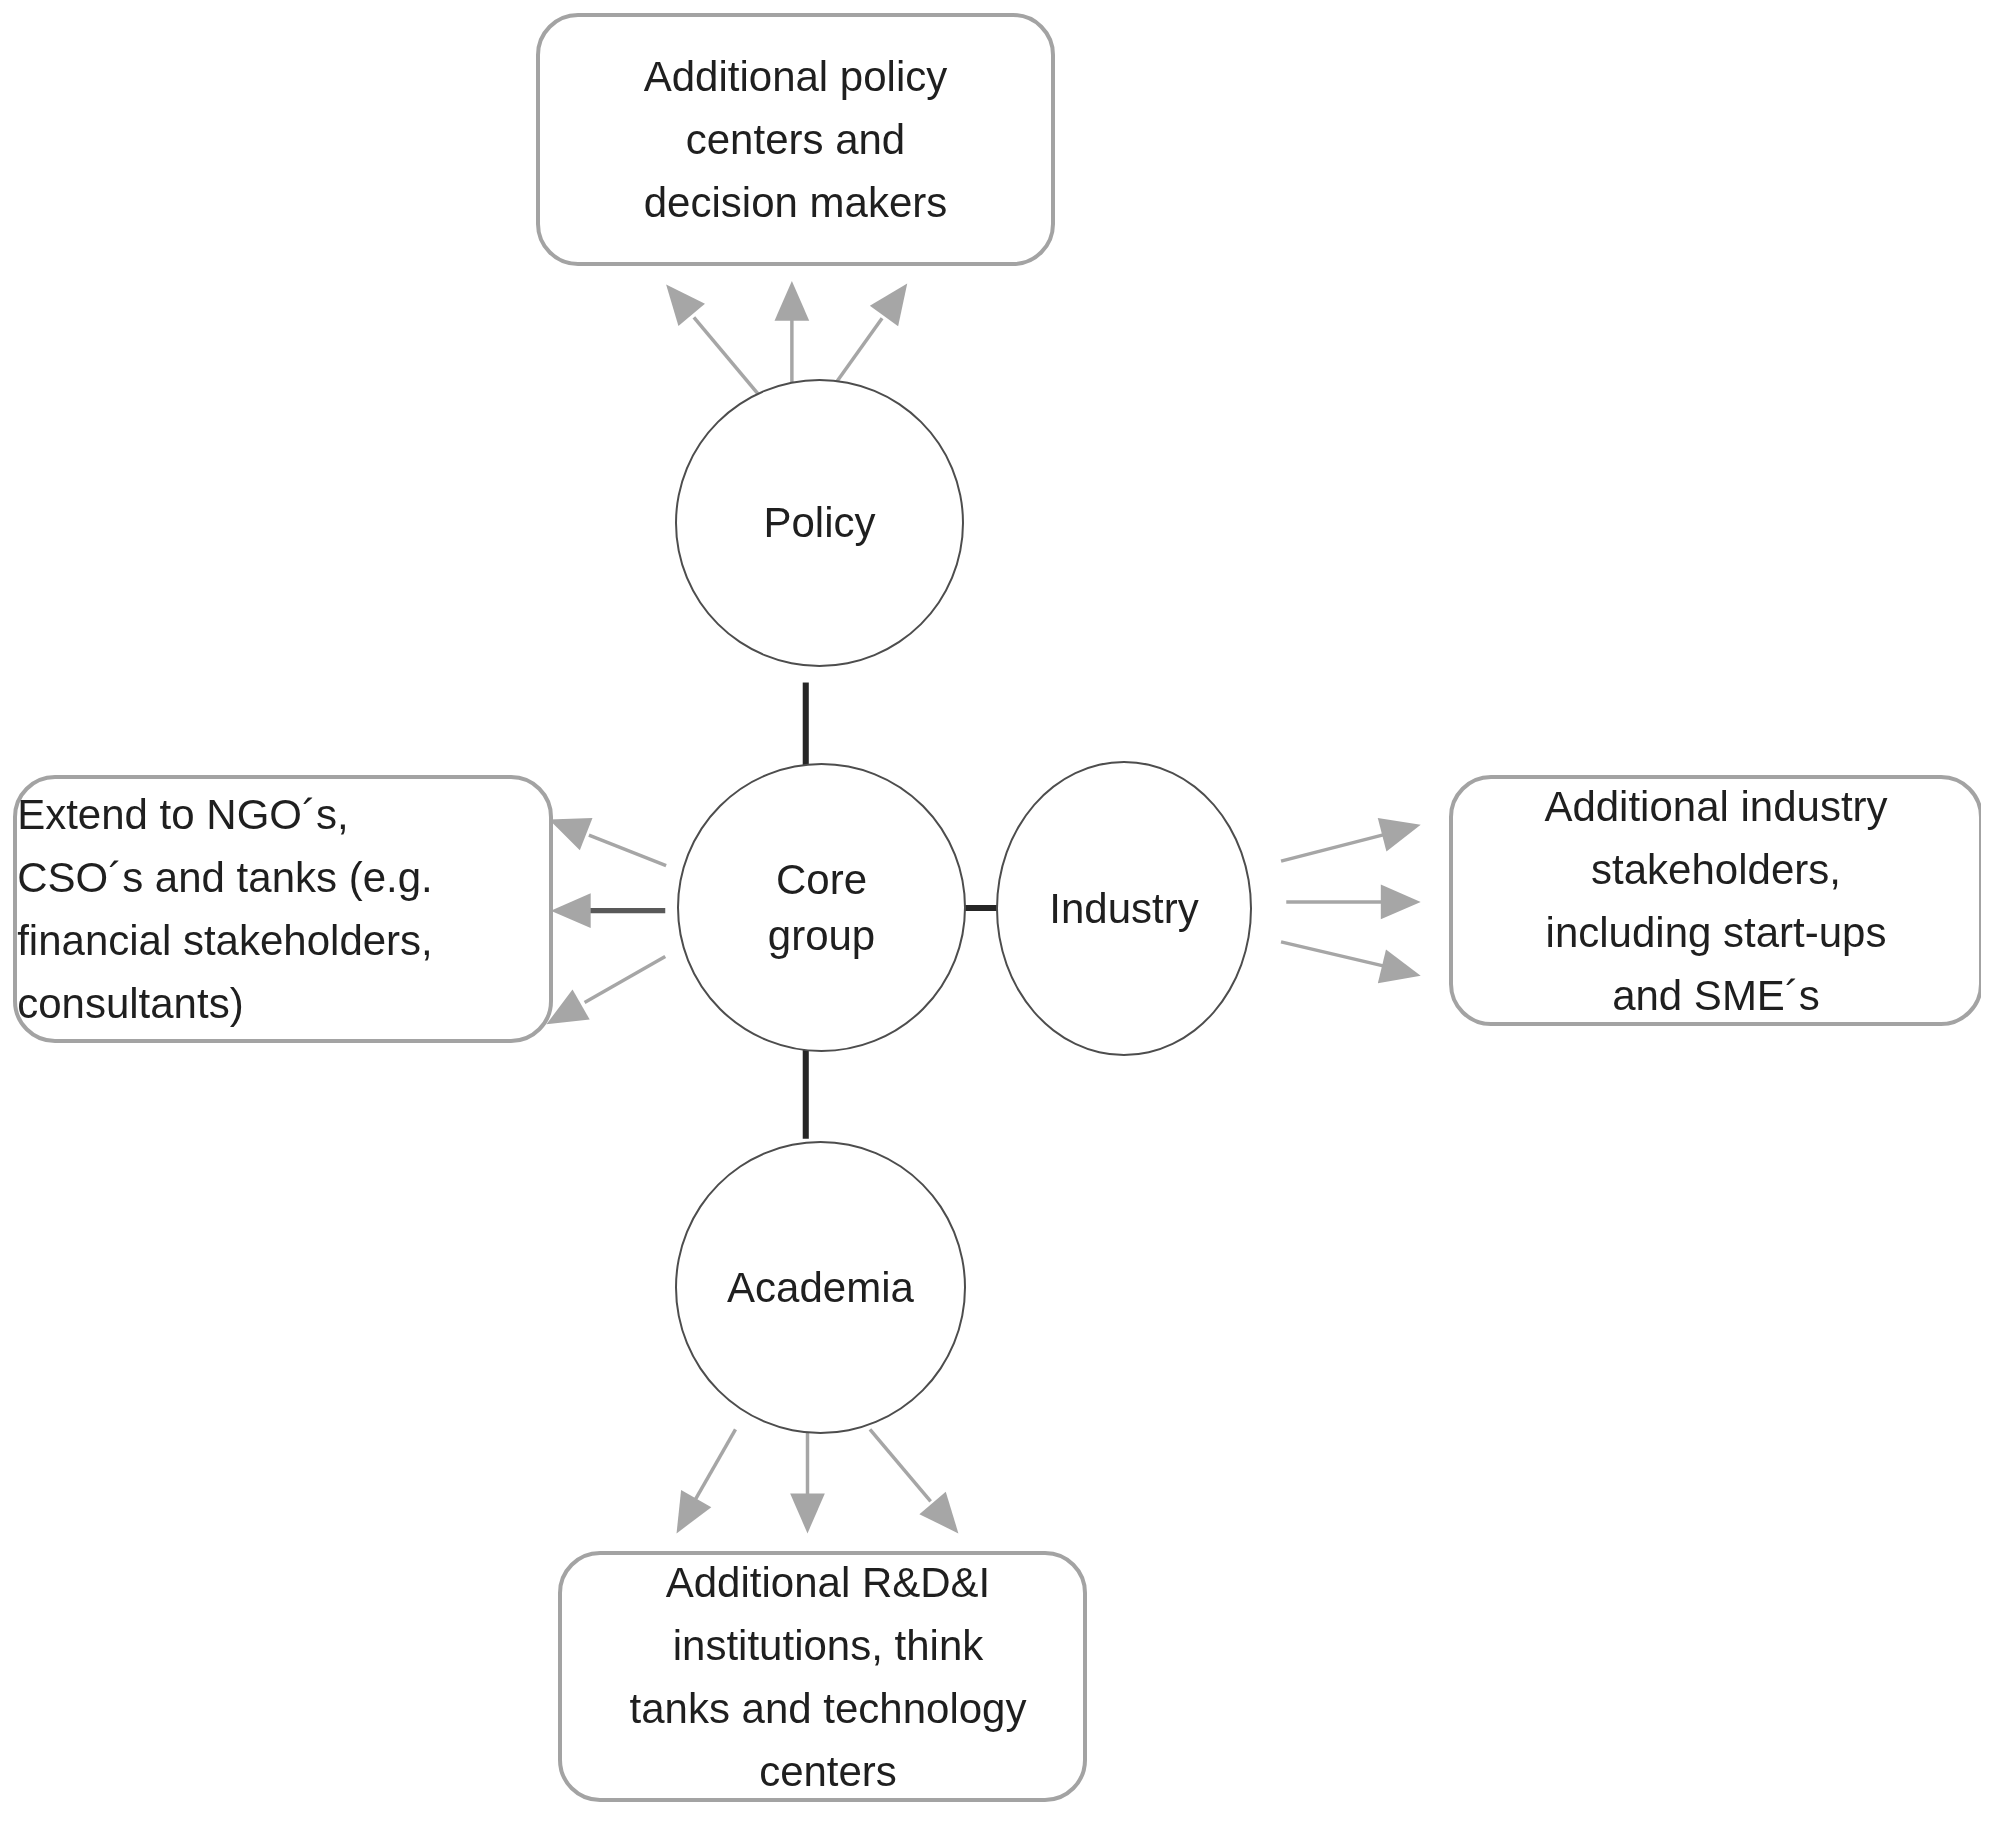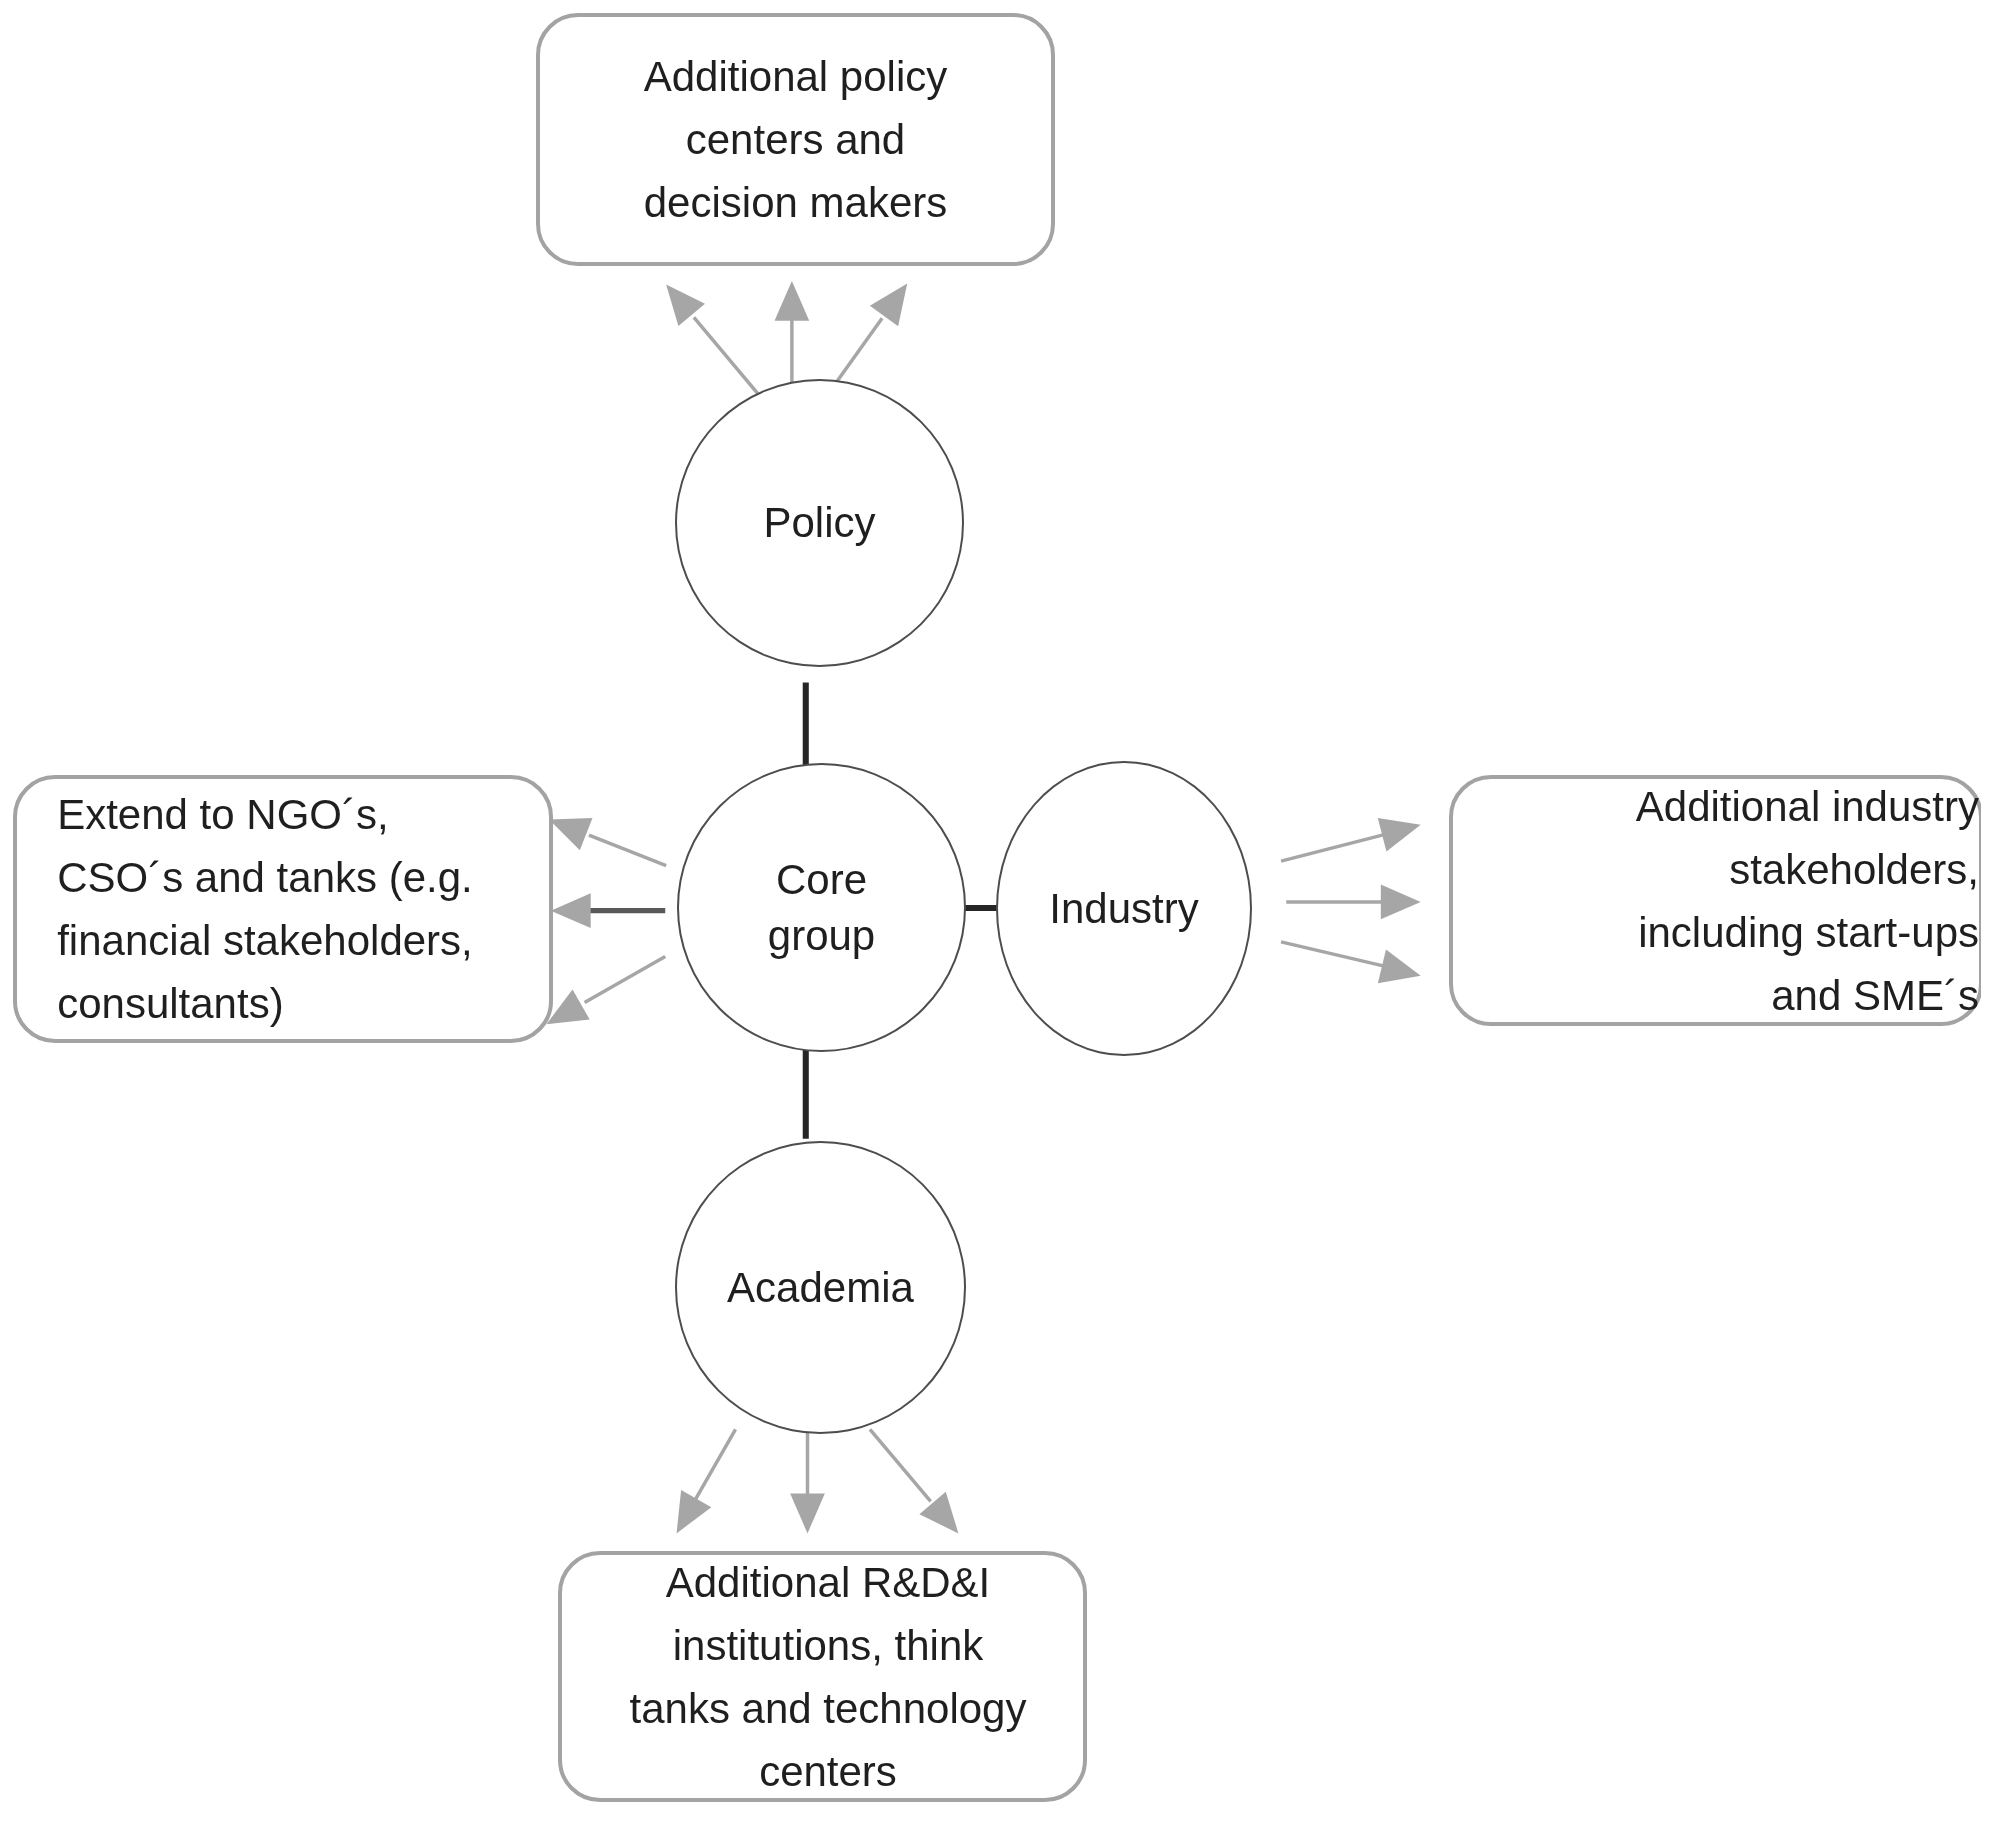--- a/index.html
+++ b/index.html
@@ -16,33 +16,33 @@
   .node{
     position:absolute;border:2.6px solid var(--circle-border);border-radius:50%;
     background:var(--bg);display:flex;align-items:center;justify-content:center;
     text-align:center;font-size:42px;line-height:56px;
   }
   .box{
     position:absolute;border:4.4px solid var(--box-border);border-radius:42px;
     background:var(--bg);display:flex;flex-direction:column;align-items:center;
     justify-content:center;text-align:center;font-size:42px;line-height:63px;
   }
-  .box.align-left{align-items:flex-start;text-align:left;padding-left:40px;}
+  .box.align-left{align-items:flex-start;text-align:left;}
   .box .ln,.node .ln{white-space:nowrap;}
   .shaft{stroke:var(--arrow);stroke-width:4;}
   .shaft-dark{stroke:var(--darkshaft);stroke-width:6;}
   .blackline{stroke:var(--line);stroke-width:7;}
   .head{fill:var(--arrow);stroke:none;}
   #node-policy{left:675px;top:379px;width:289px;height:288px;}
   #node-core{left:677px;top:763px;width:289px;height:289px;}
   #node-industry{left:996px;top:761px;width:256px;height:295px;}
   #node-academia{left:675px;top:1141px;width:291px;height:293px;}
   #box-top{left:536px;top:13.2px;width:519px;height:253px;}
   #box-left{left:13.2px;top:775px;width:540px;height:268px;}
-  #box-right{left:1449px;top:775px;width:534px;height:251px;align-items:flex-end;}
+  #box-right{left:1449px;top:775px;width:534px;height:251px;}
   #box-bottom{left:558px;top:1551px;width:529px;height:251px;padding-left:11px;}
 </style>
 </head>
 <body>
 
 <div class="canvas">
 
   <svg class="layer" viewBox="0 0 2284 2066" aria-hidden="true">
 
     <g>

